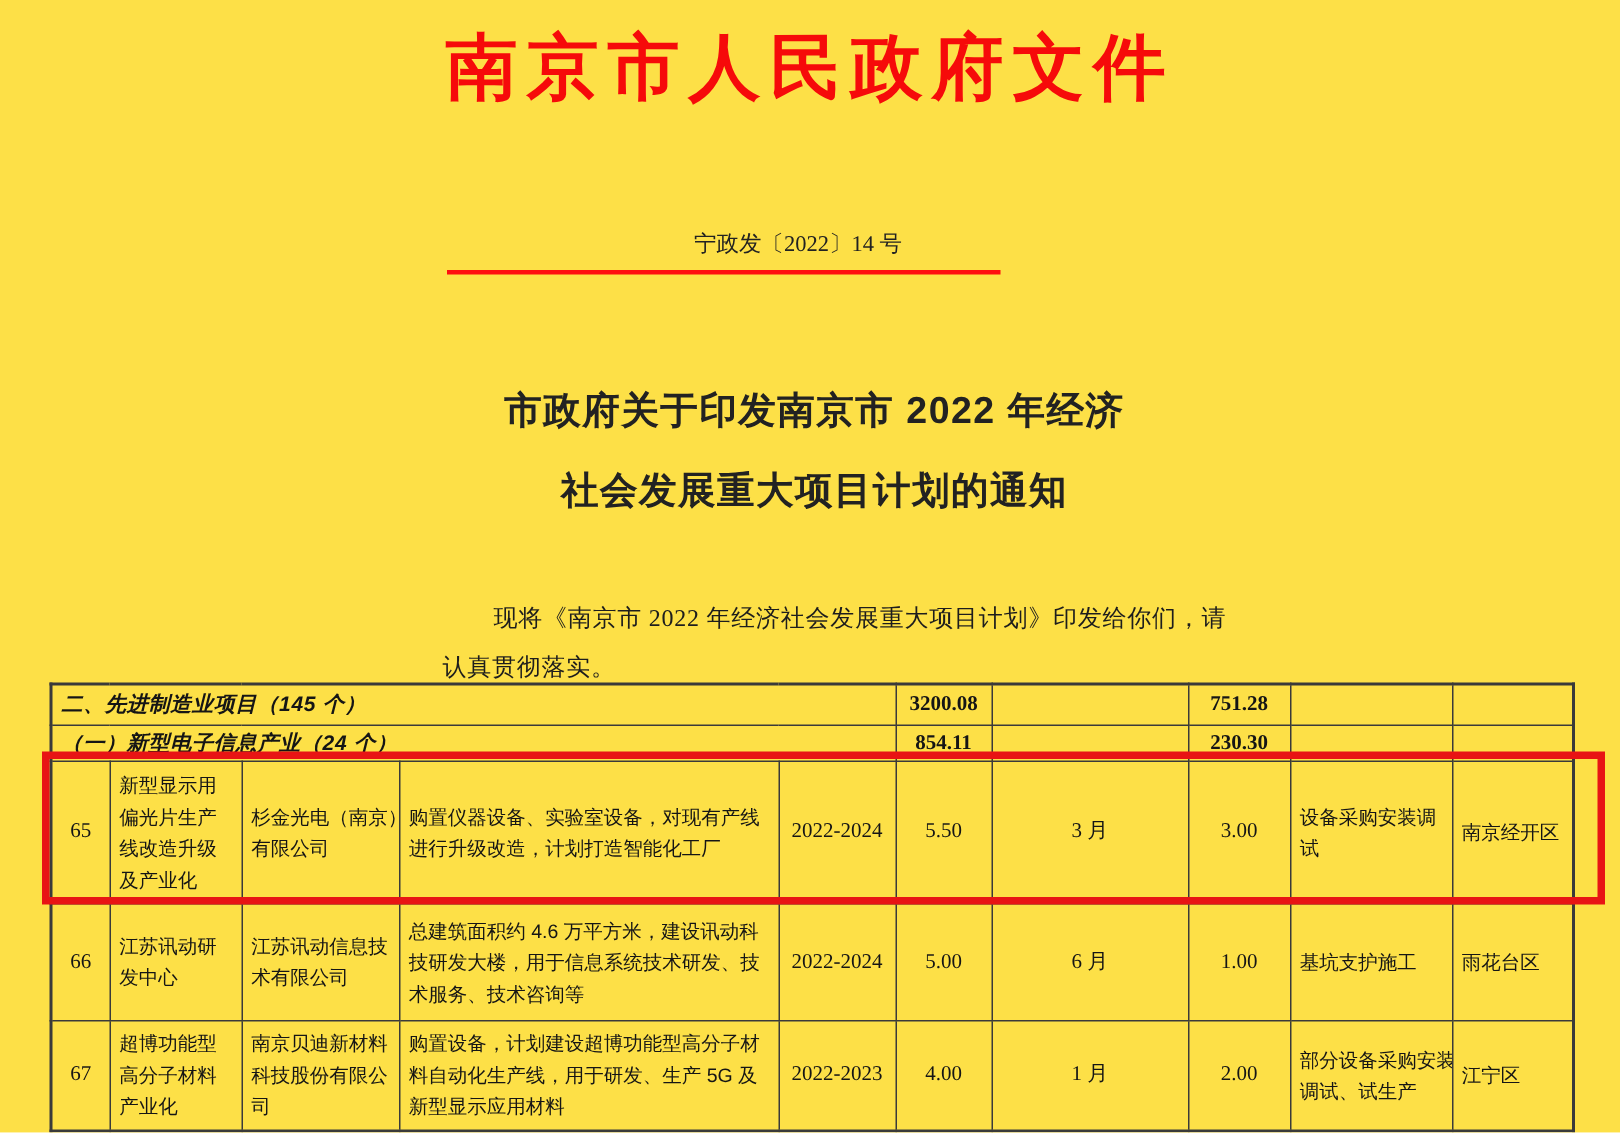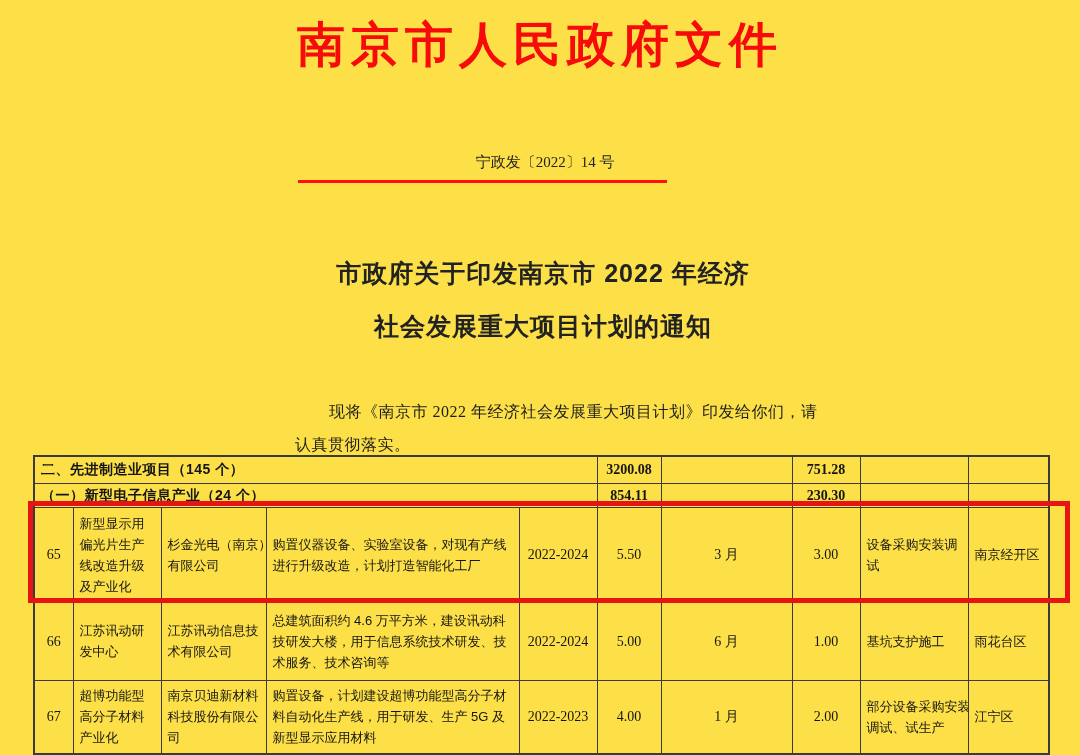--- a/index.html
+++ b/index.html
@@ -9,21 +9,21 @@
     overflow:hidden;
   }
   .masthead{
     position:absolute;top:13px;left:0;width:100%;text-align:center;
     font-size:48px;font-weight:900;letter-spacing:6px;
     color:var(--masthead_red,#f60a0a);
     font-family:"Liberation Sans",sans-serif;white-space:nowrap;
   }
   .doc-number{
     position:absolute;top:153px;left:0;width:1064px;text-align:center;
-    font-size:15px;font-family:"Liberation Serif",serif;color:#222;padding-left:13px;
+    font-size:15px;font-family:"Liberation Serif",serif;color:#222;
   }
   .red-line{
     position:absolute;left:298px;top:180px;width:369px;height:3px;
     background:var(--separator_red,#ff0000);
   }
   .notice-title{
     position:absolute;left:0;width:1086px;text-align:center;
     font-size:25px;font-weight:600;color:#222;letter-spacing:1px;
   }
   .notice-title.l1{top:257px;}
@@ -39,21 +39,21 @@
     position:absolute;left:33px;top:455px;width:1015px;
     border-collapse:collapse;table-layout:fixed;
     font-size:13px;line-height:21px;color:#151515;
     border:2px solid var(--border_dark,#3a3a3a);
   }
   table.doc td{
     border:1px solid var(--border_dark,#3a3a3a);
     padding:1px 6px;vertical-align:middle;
     white-space:pre;overflow:hidden;
   }
-  td.section-label{font-weight:bold;font-size:14px;padding-left:8px;letter-spacing:0.5px;}
+  td.section-label{font-weight:bold;font-size:14px;padding-left:8px;letter-spacing:0.5px;font-style:italic;}
   td.num{font-family:"Liberation Serif",serif;text-align:center;font-size:14px;}
   td.num.b{font-weight:bold;}
   td.cn-center{}
   .highlight-box{
     position:absolute;left:28px;top:501px;width:1032px;height:92px;
     border:5px solid var(--highlight_red,#e81212);
     pointer-events:none;z-index:5;background:transparent;
   }
 </style>
 </head>

